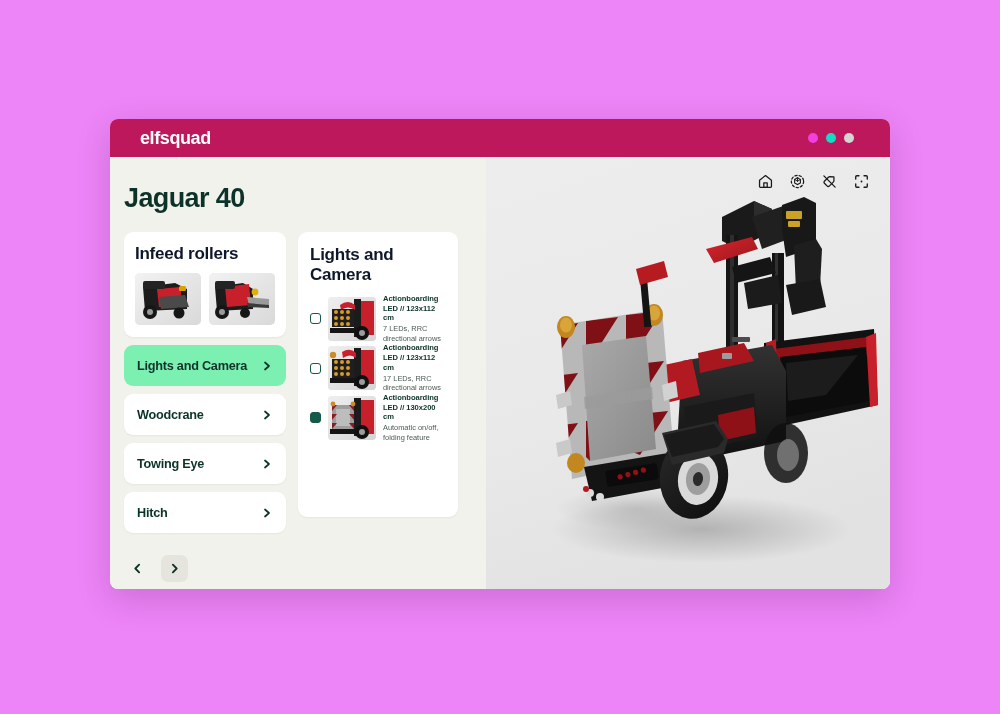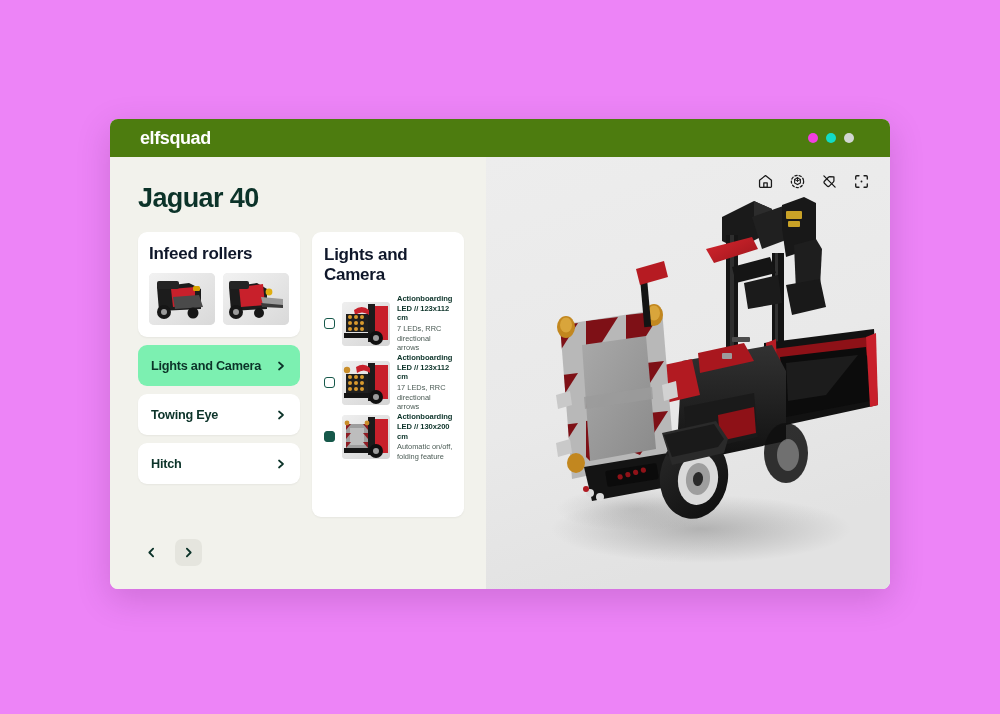--- a/index.html
+++ b/index.html
@@ -28,21 +28,21 @@
     overflow: hidden;
     box-shadow: 0 10px 34px rgba(60, 0, 70, 0.18);
     display: flex;
     flex-direction: column;
     background: #F2F2EC;
   }
 
   
   .titlebar {
     height: 38px;
-    background: #4d7c0f;
+    background: #be185d;
     display: flex;
     align-items: center;
     justify-content: space-between;
     padding: 0 36px 0 30px;
     flex: 0 0 38px;
   }
   .brand {
     color: #FFFFFF;
     font-size: 18px;
     font-weight: 700;
@@ -51,21 +51,21 @@
   .win-dots { display: flex; gap: 8px; align-items: center; }
   .dot { width: 10px; height: 10px; border-radius: 50%; display: block; }
 
   
   .app-body { flex: 1; display: flex; min-height: 0; }
 
   
   .config-pane {
     width: 376px;
     background: #F2F2EC;
-    padding: 26px 28px 0 28px;
+    padding: 26px 28px 0 14px;
     display: flex;
     flex-direction: column;
     flex: 0 0 376px;
     position: relative;
   }
   .page-title {
     font-size: 27px;
     font-weight: 700;
     color: #0C3329;
     letter-spacing: -0.6px;
@@ -294,20 +294,28 @@
 
           <div class="nav-item selected">
             <span class="nav-label">Lights and Camera</span>
             <span class="chev">
               <svg viewBox="0 0 12 12" fill="none" stroke="currentColor" stroke-width="1.7" stroke-linecap="round" stroke-linejoin="round">
                   <polyline points="4,2.5 8,6 4,9.5"></polyline>
                 </svg>
             </span>
           </div>
 
+          <div class="nav-item">
+            <span class="nav-label">Woodcrane</span>
+            <span class="chev">
+              <svg viewBox="0 0 12 12" fill="none" stroke="currentColor" stroke-width="1.7" stroke-linecap="round" stroke-linejoin="round">
+                  <polyline points="4,2.5 8,6 4,9.5"></polyline>
+                </svg>
+            </span>
+          </div>
 
           <div class="nav-item">
             <span class="nav-label">Towing Eye</span>
             <span class="chev">
               <svg viewBox="0 0 12 12" fill="none" stroke="currentColor" stroke-width="1.7" stroke-linecap="round" stroke-linejoin="round">
                   <polyline points="4,2.5 8,6 4,9.5"></polyline>
                 </svg>
             </span>
           </div>
 

